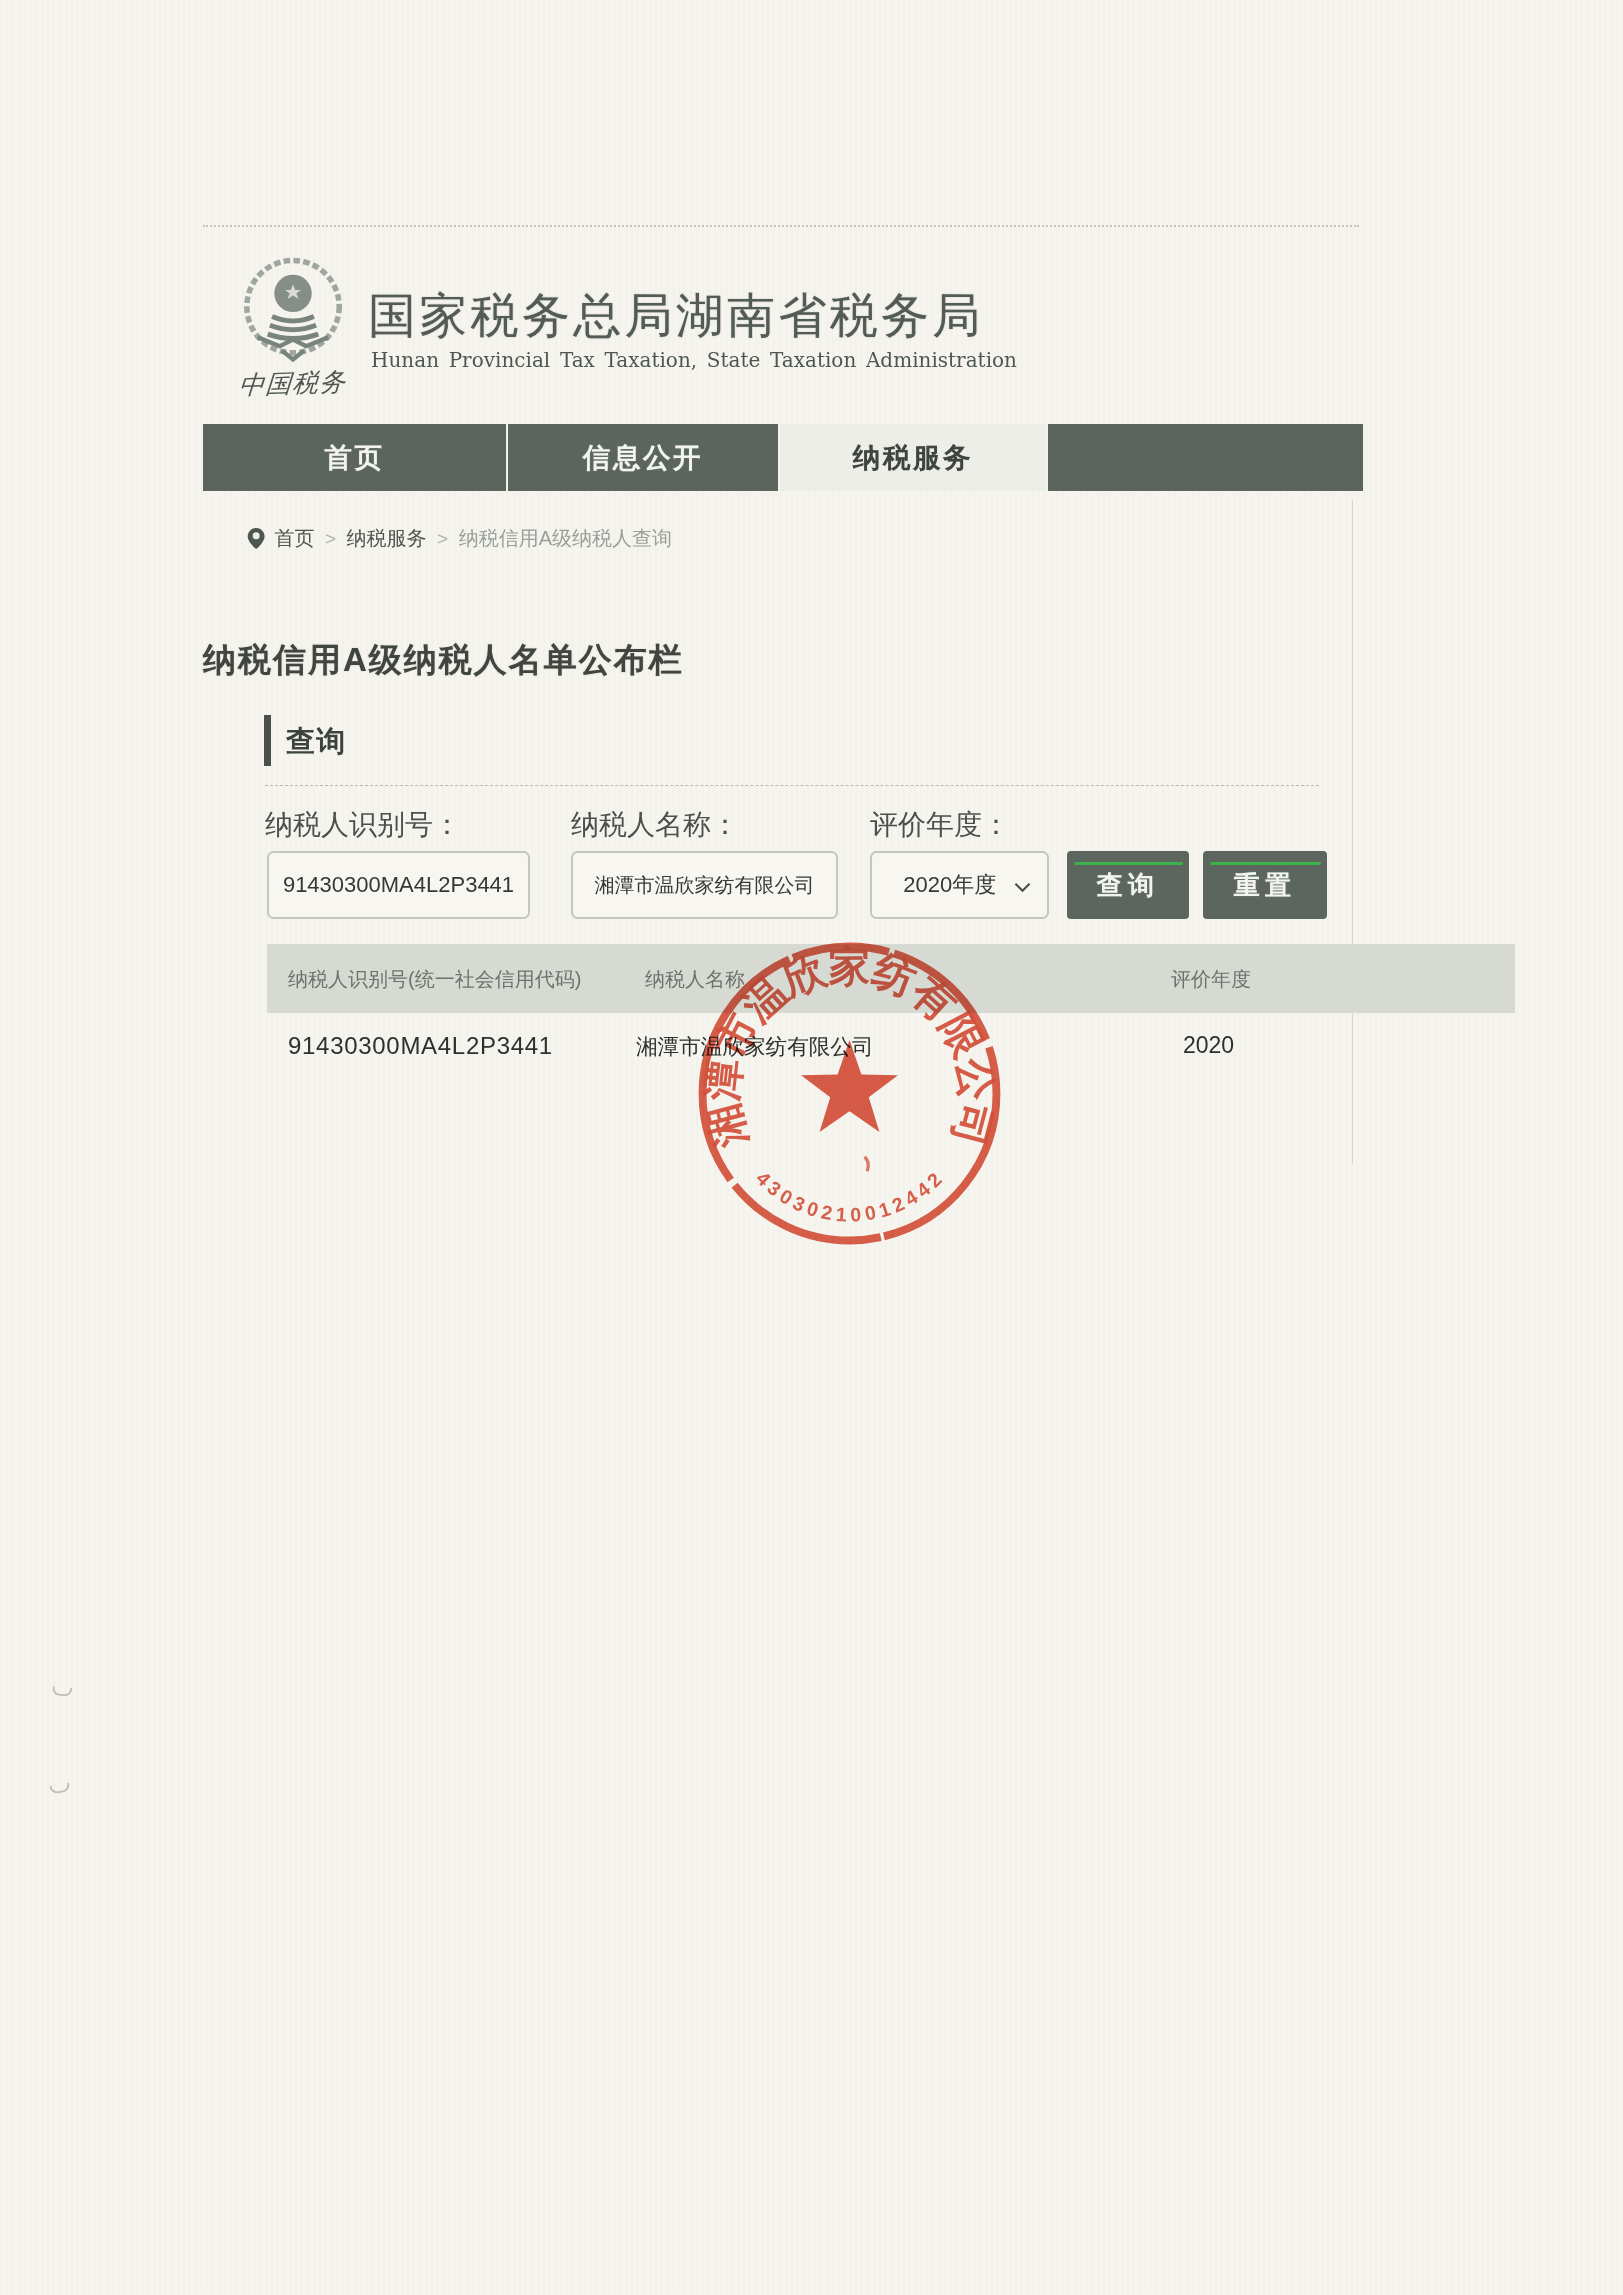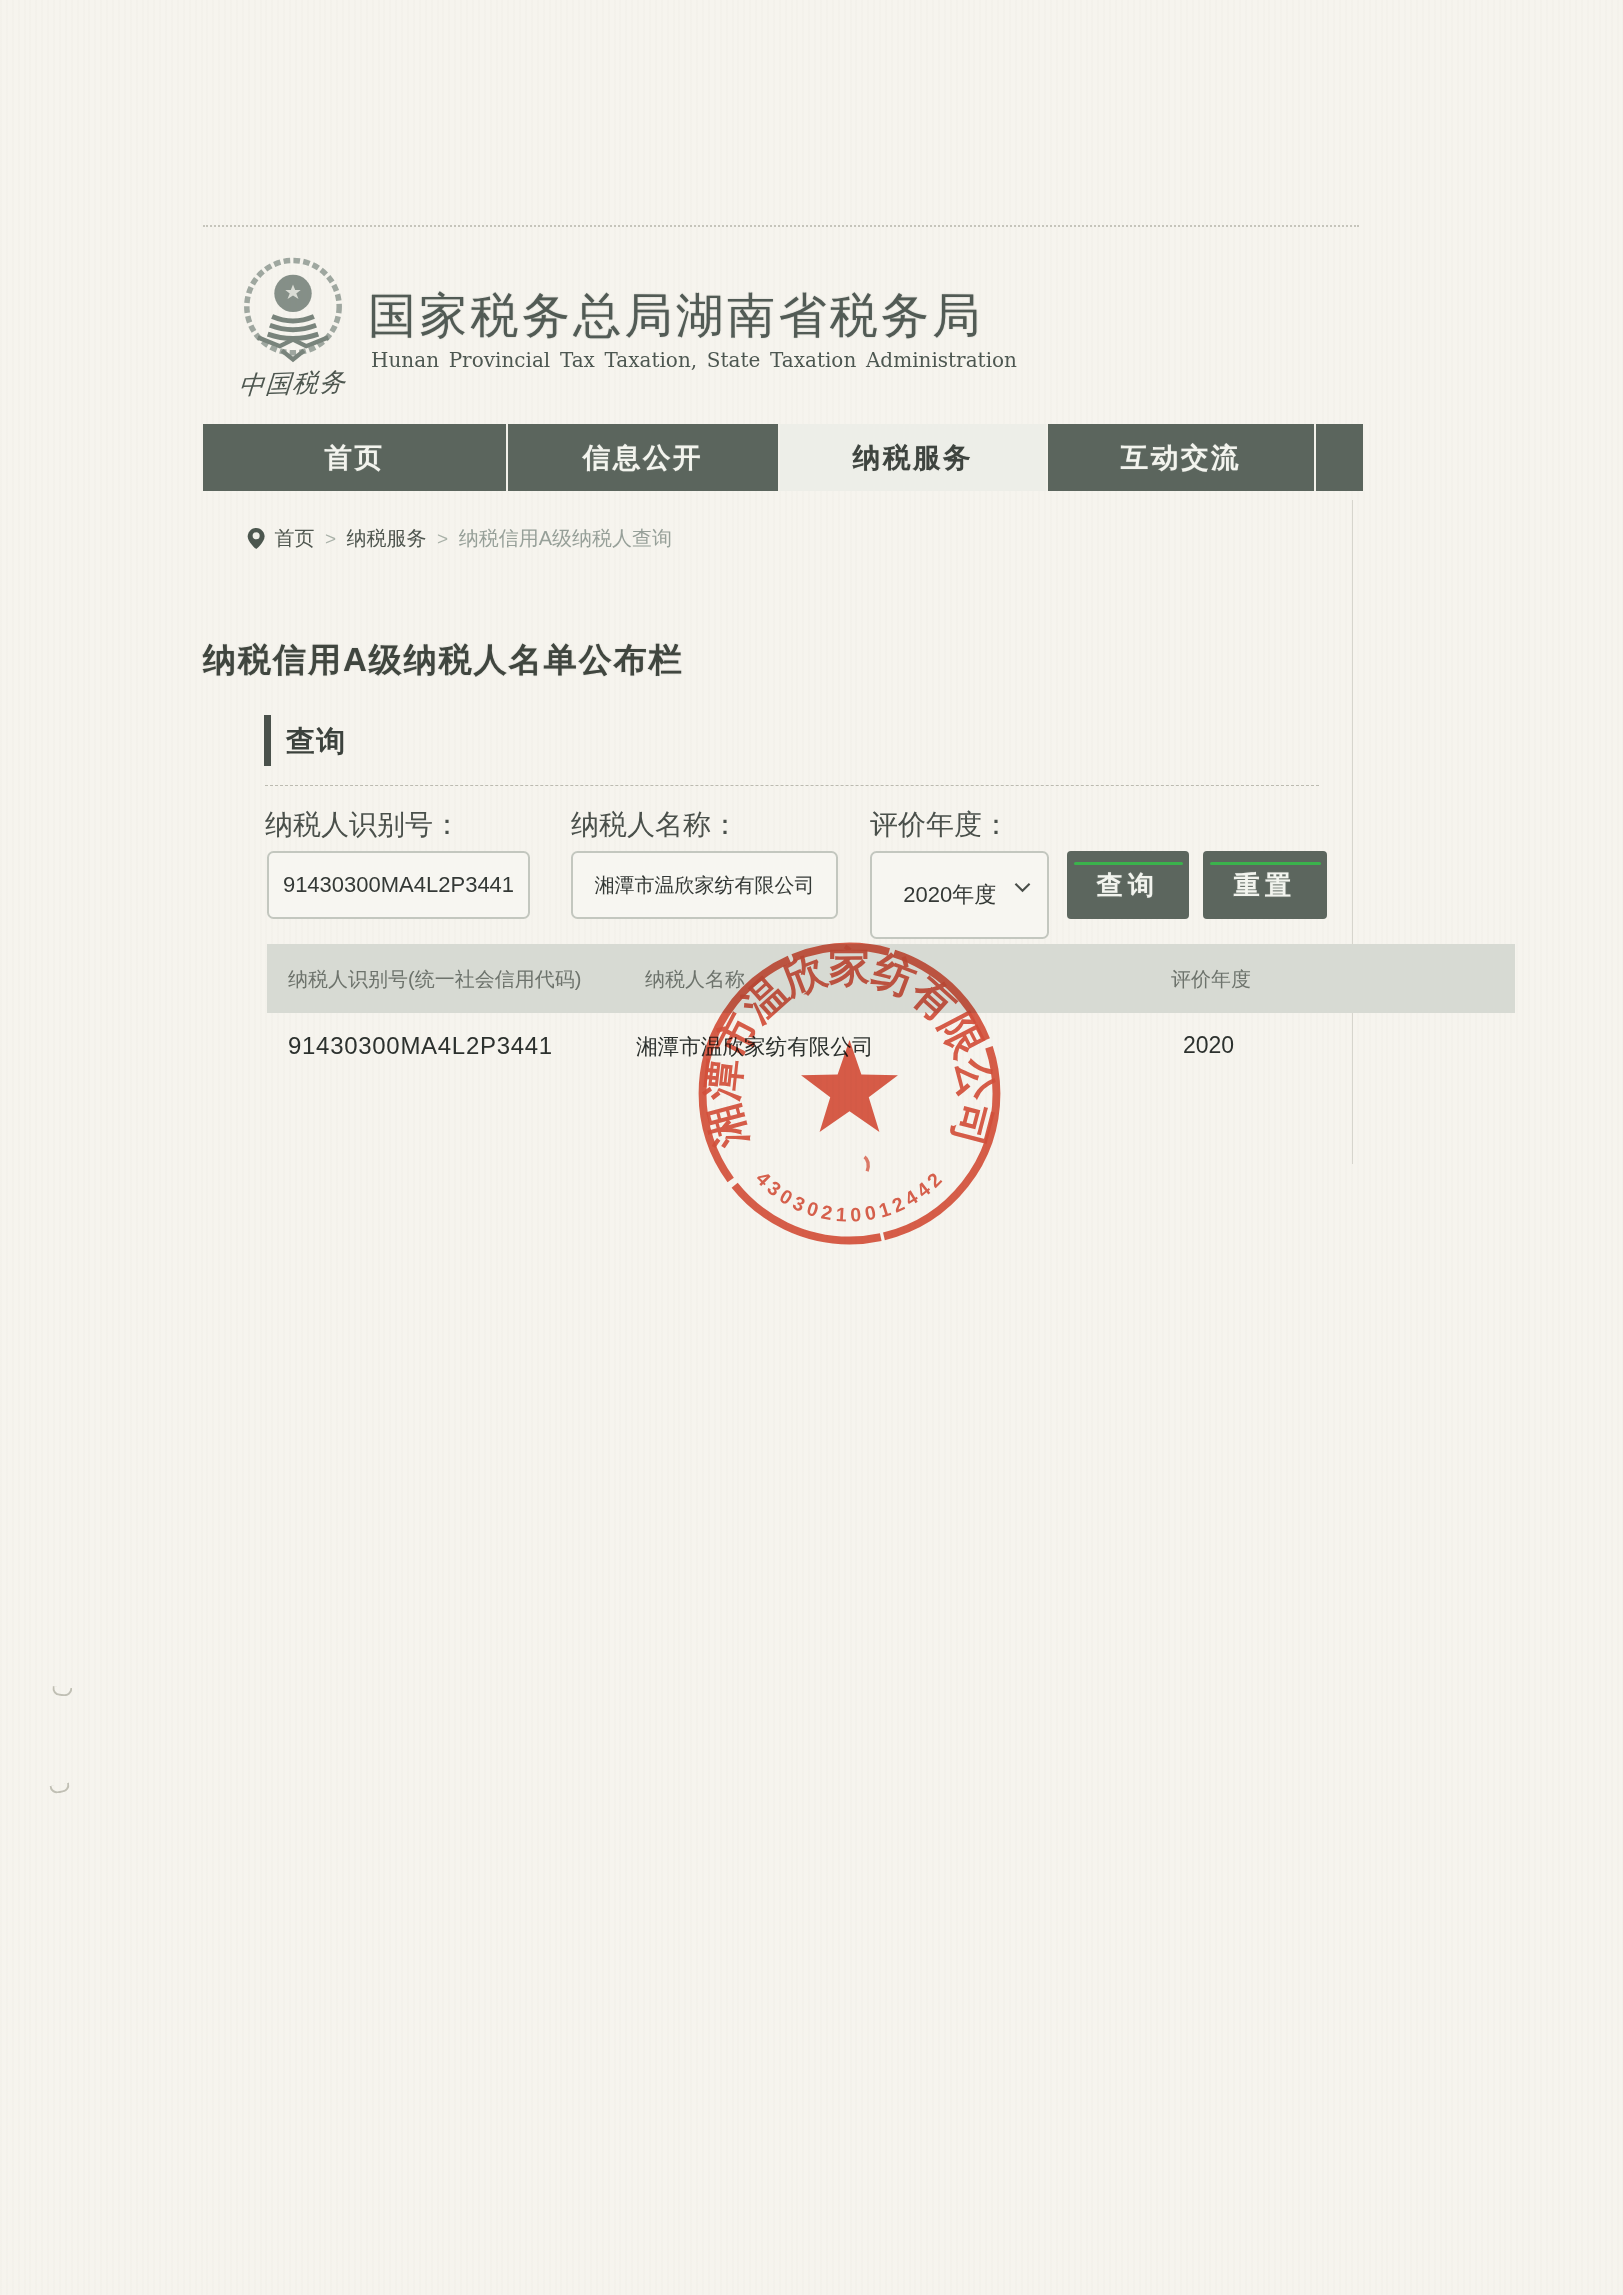--- a/index.html
+++ b/index.html
@@ -42,21 +42,21 @@
   
   .page-title{left:203px;top:638px;width:1158px;text-align:left;font-size:33px;font-weight:700;
     color:#40463f;letter-spacing:2px;text-shadow:0 0 1.3px rgba(64,70,63,.35);}
   .accent-bar{left:264px;top:715px;width:7.2px;height:51px;background:#4a514b;}
   .section-title{left:286px;top:722px;font-size:29px;font-weight:700;color:#3c423d;letter-spacing:1.3px;}
   .form-hr{left:265px;top:785px;width:1054px;height:0;border-top:1.3px dashed rgba(140,140,128,.55);}
 
   .field-label{top:806px;font-size:28px;color:#4a504b;}
   .scan-input{box-sizing:border-box;top:851px;height:68px;border:2px solid #c3c7bf;border-radius:6.5px;
     background:#f7f6f1;text-align:center;color:#343936;outline:none;}
-  .select-box{box-sizing:border-box;top:851px;height:88px;border:2px solid #c3c7bf;border-radius:6.5px;
+  .select-box{box-sizing:border-box;top:851px;height:68px;border:2px solid #c3c7bf;border-radius:6.5px;
     background:#f7f6f1;display:flex;align-items:center;justify-content:center;cursor:pointer;}
   .select-box .value{font-size:22px;color:#343936;margin-right:19.6px;}
   .select-box svg{position:absolute;right:15.7px;top:29px;}
   .scan-btn{box-sizing:border-box;top:851px;height:68px;background:#5c665e;border:none;border-radius:3.9px;
     color:#f2f4ee;font-size:26px;font-weight:700;letter-spacing:5.2px;cursor:pointer;position:absolute;
     font-family:"Liberation Sans",sans-serif;text-shadow:0 0 1.3px rgba(255,255,255,.3);}
   .scan-btn::before{content:"";position:absolute;left:6.5px;right:6.5px;top:10.5px;height:3.3px;
     background:#3bb24c;border-radius:2px;}
 
   
@@ -97,21 +97,20 @@
     <path d="M40 86 L50 94 L60 86" fill="none" stroke="#79847c" stroke-width="4"></path>
   </svg>
   <div class="abs logo-caption">中国税务</div>
   <div class="abs agency-title">国家税务总局湖南省税务局</div>
   <div class="abs agency-subtitle">Hunan Provincial Tax Taxation, State Taxation Administration</div>
 
   <div class="abs navbar">
     <div class="nav-tab" style="width:303px;">首页</div>
     <div class="nav-tab" style="width:272px;">信息公开</div>
     <div class="nav-tab active" style="width:268px;">纳税服务</div>
-    <div class="nav-tab" style="width:268px;">互动交流</div>
     <div class="nav-stub"></div>
   </div>
 
   <div class="abs breadcrumb">
     <svg class="pin" width="18.3" height="25" viewBox="0 0 26 34">
       <path d="M13 2 C21 2 25 9 25 14 C25 22 13 32 13 32 C13 32 1 22 1 14 C1 9 5 2 13 2 Z" fill="#4c574f"></path>
       <circle cx="13" cy="13" r="5" fill="#efefe8"></circle>
     </svg>
     <span class="crumb">首页</span>
     <span class="crumb-sep">&gt;</span>

